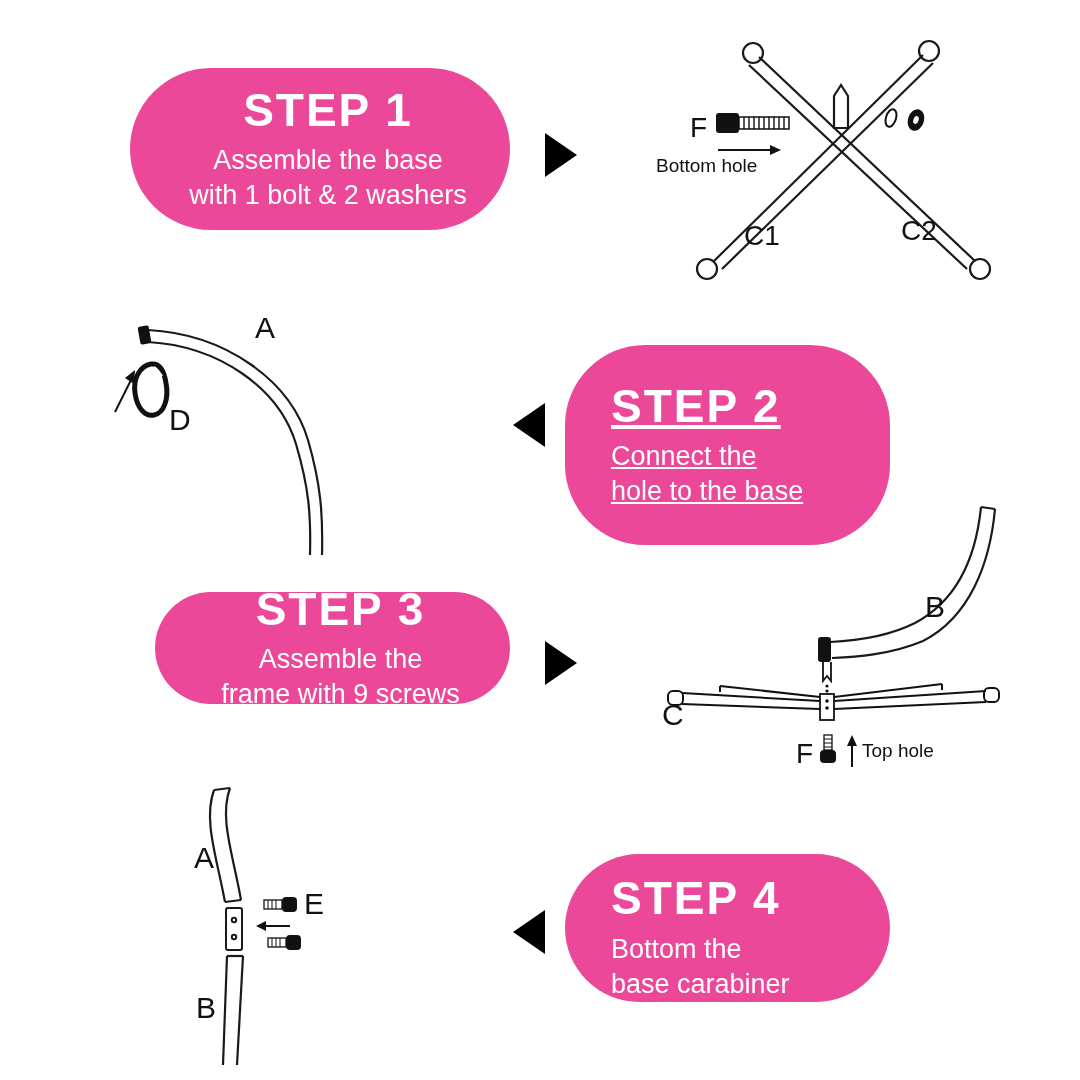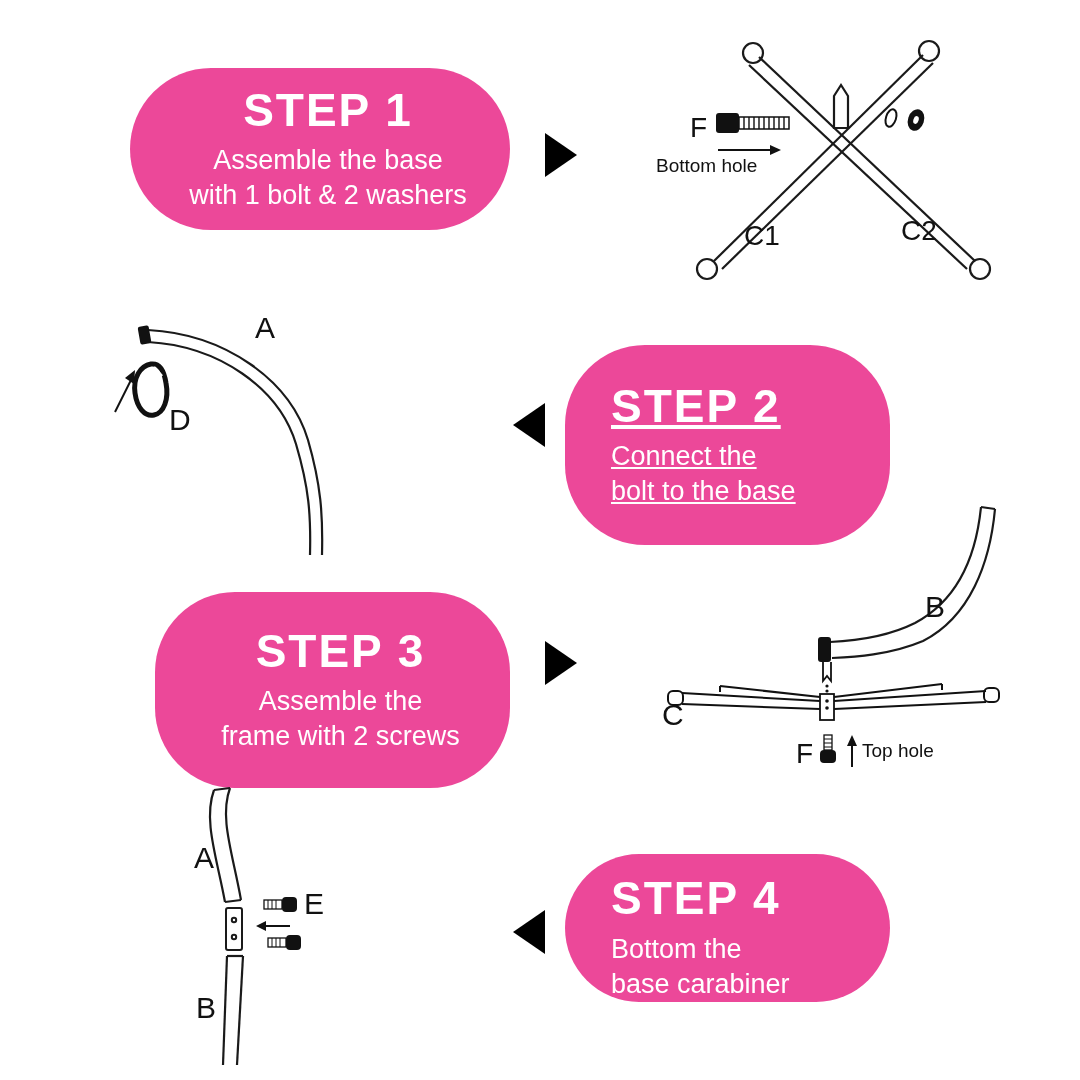--- a/index.html
+++ b/index.html
@@ -18,21 +18,21 @@
   .arrow-right { border-top:22px solid transparent; border-bottom:22px solid transparent; border-left:32px solid #000; }
   .arrow-left  { border-top:22px solid transparent; border-bottom:22px solid transparent; border-right:32px solid #000; }
 
   .diagram { position:absolute; }
   .part-label     { font-size:28px; fill:#111; font-family:"Liberation Sans",sans-serif; }
   .part-label-lg  { font-size:30px; fill:#111; font-family:"Liberation Sans",sans-serif; }
   .small-label    { font-size:19px; fill:#111; font-family:"Liberation Sans",sans-serif; }
 
   #badge-step1 { left:130px; top:68px;  width:380px; height:162px; border-radius:81px; }
   #badge-step2 { left:565px; top:345px; width:325px; height:200px; border-radius:80px;text-decoration:underline; }
-  #badge-step3 { left:155px; top:592px; width:355px; height:196px; border-radius:80px; }
+  #badge-step3 { left:155px; top:592px; width:355px; height:112px; border-radius:80px; }
   #badge-step4 { left:565px; top:854px; width:325px; height:148px; border-radius:74px;justify-content:flex-end; }
 
   #arrow-step1 { left:545px; top:133px; }
   #arrow-step2 { left:513px; top:403px; }
   #arrow-step3 { left:545px; top:641px; }
   #arrow-step4 { left:513px; top:910px; }
 
   #diagram-step1 { left:620px; top:30px;  width:420px; height:270px; }
   #diagram-step2 { left:95px;  top:300px; width:270px; height:270px; }
   #diagram-step3 { left:640px; top:495px; width:410px; height:290px; }
@@ -91,21 +91,21 @@
       <ellipse cx="296" cy="90" rx="2.6" ry="4" fill="#fff" transform="rotate(18 296 90)"></ellipse>
     </g>
     <text x="124" y="215" class="part-label">C1</text>
     <text x="281" y="210" class="part-label">C2</text>
   </svg>
 
   <div class="badge left" id="badge-step2">
     <div class="badge-title">STEP 2</div>
     <div class="badge-desc">
       <span>Connect the</span><br>
-      <span>bolt to the base</span>
+      <span>hole to the base</span>
     </div>
   </div>
   <div class="arrow arrow-left" id="arrow-step2"></div>
 
   <svg class="diagram" id="diagram-step2" viewBox="0 0 270 270">
     <g fill="none" stroke="#1a1a1a" stroke-width="2.2">
       <path d="M53,30 C130,34 195,80 213,140 C226,185 228,215 227,255"></path>
       <path d="M53,42 C124,46 184,88 201,144 C214,188 216,215 215,255"></path>
     </g>
     <rect x="44" y="26" width="11" height="18" rx="2" fill="#111" transform="rotate(-10 49 35)"></rect>
@@ -116,21 +116,21 @@
       <polygon points="40,70 30,78 39,84" fill="#111"></polygon>
     </g>
     <text x="160" y="38" class="part-label-lg">A</text>
     <text x="74" y="130" class="part-label-lg">D</text>
   </svg>
 
   <div class="badge center" id="badge-step3">
     <div class="badge-title">STEP 3</div>
     <div class="badge-desc">
       <span>Assemble the</span><br>
-      <span>frame with 2 screws</span>
+      <span>frame with 9 screws</span>
     </div>
   </div>
   <div class="arrow arrow-right" id="arrow-step3"></div>
 
   <svg class="diagram" id="diagram-step3" viewBox="0 0 410 290">
     <g fill="none" stroke="#1a1a1a" stroke-width="2.2">
       <path d="M341,12 C336,62 318,105 275,128 C245,143 212,146 190,147"></path>
       <path d="M355,14 C350,68 330,122 283,146 C250,160 214,162 192,163"></path>
       <path d="M341,12 L355,14"></path>
     </g>

